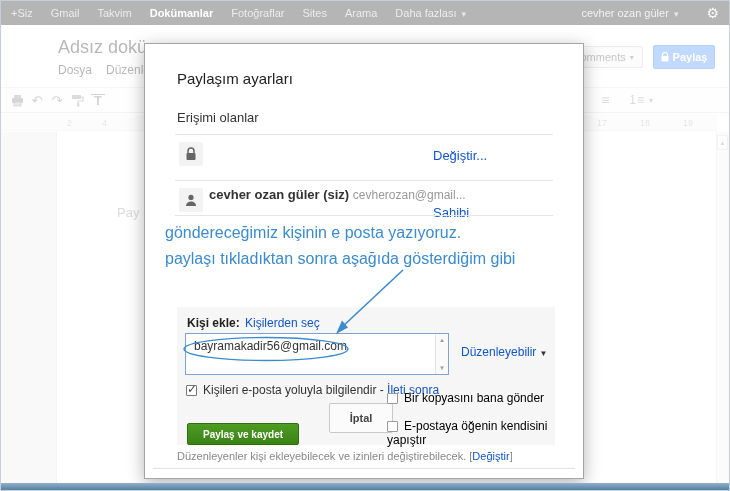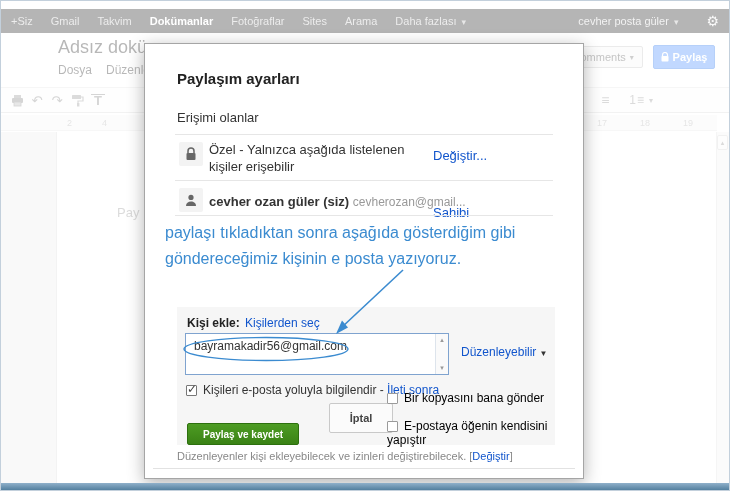--- a/index.html
+++ b/index.html
@@ -4,21 +4,21 @@
 <style>
   * { margin:0; padding:0; box-sizing:border-box; }
   html,body { background:#fff; }
   body { font-family:"Liberation Sans","DejaVu Sans",sans-serif; }
   #screen { position:relative; width:730px; height:491px; overflow:hidden;
             background:#fff; border:1px solid #c3d0dc; }
 
   
   .bg { position:absolute; inset:0; z-index:1; }
   .topbar { position:absolute; left:0; top:0; right:0; height:24px; background:#2d2d2d;
-            display:flex; align-items:center; gap:18px; padding:0 10px;margin-top:8px; }
+            display:flex; align-items:center; gap:18px; padding:0 10px; }
   .topbar .nav-item { font-size:11px; color:#cccccc; white-space:nowrap; cursor:pointer; }
   .topbar .nav-item.active { color:#ffffff; font-weight:bold; }
   .topbar .spacer { flex:1; }
   .topbar .user { font-size:11px; color:#dddddd; }
   .topbar .chev { font-size:9px; color:#bbbbbb; margin-left:2px; }
   .topbar .gear { font-size:14px; color:#eeeeee; margin-left:10px; }
 
   .doc-title { position:absolute; left:57px; top:36px; font-size:18px; color:#333; }
   .menubar { position:absolute; left:57px; top:62px; display:flex; gap:14px; }
   .menubar .menu-item { font-size:12px; color:#333; }
@@ -60,21 +60,21 @@
   .overlay { position:absolute; inset:0; background:rgba(255,255,255,0.65); z-index:5; }
 
   
   .bottom-bar { position:absolute; left:0; right:0; bottom:0; height:7px; z-index:20;
                 background:linear-gradient(#8fb0ca,#54809f); }
 
   
   .dialog { position:absolute; left:143px; top:42px; width:440px; height:436px; z-index:10;
             background:#ffffff; border:1px solid #a5a5a5;
             box-shadow:0 4px 16px rgba(0,0,0,0.3); }
-  .dlg-title { position:absolute; left:32px; top:26px; font-size:15px; color:#222;font-weight:bold; }
+  .dlg-title { position:absolute; left:32px; top:26px; font-size:15px; color:#222; }
   .dlg-access { position:absolute; left:32px; top:66px; font-size:13px; color:#333; }
   .dlg-hr { position:absolute; left:30px; right:30px; height:1px; background:#e6e6e6; }
 
   .acl-icon { position:absolute; left:34px; width:24px; height:24px; background:#f3f3f3;
               border-radius:2px; display:flex; align-items:center; justify-content:center; }
   .acl-text { position:absolute; left:64px; width:230px; font-size:13px; line-height:17px; color:#333; }
   .acl-action { position:absolute; left:288px; font-size:13px; color:#1155cc; cursor:pointer; }
   .owner-email { color:#999; font-weight:normal; font-size:12px; }
 
   .annotation { position:absolute; left:20px; top:176px; width:410px;
@@ -124,21 +124,21 @@
     <div class="topbar">
       <span class="nav-item">+Siz</span>
       <span class="nav-item">Gmail</span>
       <span class="nav-item">Takvim</span>
       <span class="nav-item active">Dokümanlar</span>
       <span class="nav-item">Fotoğraflar</span>
       <span class="nav-item">Sites</span>
       <span class="nav-item">Arama</span>
       <span class="nav-item"><span>Daha fazlası</span> <span class="chev">▾</span></span>
       <span class="spacer"></span>
-      <span class="user"><span>cevher posta güler</span> <span class="chev">▾</span></span>
+      <span class="user"><span>cevher ozan güler</span> <span class="chev">▾</span></span>
       <span class="gear">⚙</span>
     </div>
 
     <div class="doc-title">Adsız doküman</div>
 
     <div class="menubar">
       <span class="menu-item">Dosya</span>
       <span class="menu-item">Düzenle</span>
       <span class="menu-item">Görünüm</span>
     </div>
@@ -210,40 +210,39 @@
     <div class="dlg-title">Paylaşım ayarları</div>
     <div class="dlg-access">Erişimi olanlar</div>
     <div class="dlg-hr" style="top:90px"></div>
 
     <div class="acl-icon" style="top:98px">
       <svg width="12" height="14" viewBox="0 0 12 14">
           <path d="M3 6V4a3 3 0 0 1 6 0v2" fill="none" stroke="#666" stroke-width="1.5"></path>
           <rect x="1.5" y="6" width="9" height="7" rx="1" fill="#666"></rect>
         </svg>
     </div>
-    <div class="acl-text" style="top:97px">Özel - Yalnızca aşağıda listelenen kişiler erişebilir</div>
     <div class="acl-action" style="top:104px">Değiştir...</div>
     <div class="dlg-hr" style="top:136px"></div>
 
     <div class="acl-icon" style="top:144px">
       <svg width="12" height="13" viewBox="0 0 12 13">
           <circle cx="6" cy="3.4" r="2.6" fill="#666"></circle>
           <path d="M1 12c0-3 2.2-4.6 5-4.6S11 9 11 12z" fill="#666"></path>
         </svg>
     </div>
-    <div class="acl-text" style="top:149px; width:226px; font-weight:bold; white-space:nowrap">
+    <div class="acl-text" style="top:142px; width:226px; font-weight:bold; white-space:nowrap">
       <span>cevher ozan güler (siz)</span>
       <span class="owner-email">cevherozan@gmail...</span>
     </div>
     <div class="acl-action" style="top:161px">Sahibi</div>
     <div class="dlg-hr" style="top:171px"></div>
 
     <div class="annotation">
+      <div>göndereceğimiz kişinin e posta yazıyoruz.</div>
       <div>paylaşı tıkladıktan sonra aşağıda gösterdiğim gibi</div>
-      <div>göndereceğimiz kişinin e posta yazıyoruz.</div>
     </div>
 
     <div class="addbox">
       <div class="add-label">Kişi ekle:</div>
       <div class="add-choose">Kişilerden seç</div>
 
       <div class="email-area">
         <div class="email-text">bayramakadir56@gmail.com</div>
         <div class="email-scroll">
           <span>▴</span>

